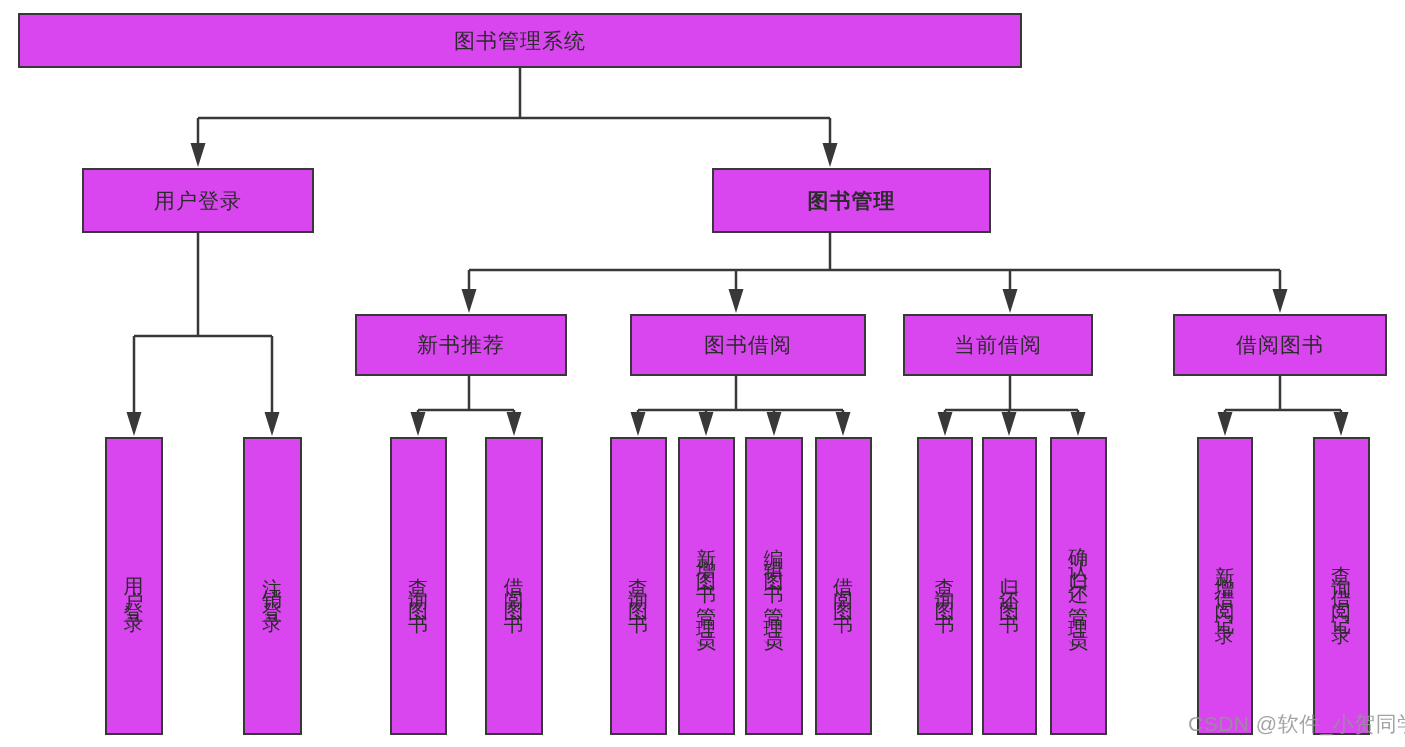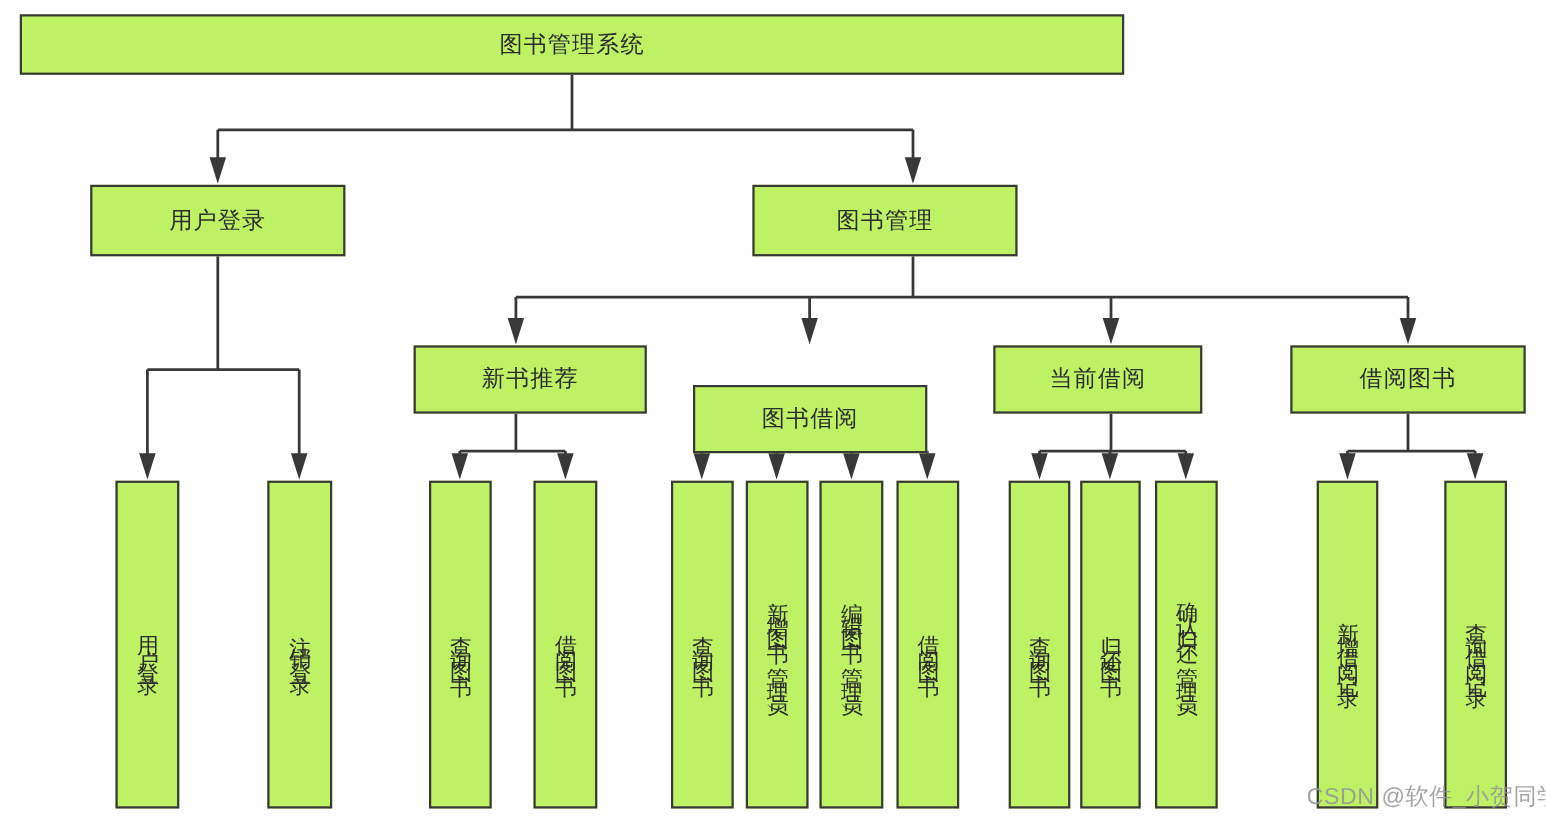--- a/index.html
+++ b/index.html
@@ -13,21 +13,21 @@
   }
   .connector-layer {
     position: absolute;
     left: 0; top: 0;
     width: 1405px; height: 747px;
   }
   .node {
     position: absolute;
     box-sizing: border-box;
     border: 2.5px solid #383838;
-    background: #bef264;
+    background: #d946ef;
     color: #2b2b2b;
     display: flex;
     align-items: center;
     justify-content: center;
     text-align: center;
   }
   .h-node {
     font-size: 21px;
     letter-spacing: 1px;
     line-height: 1.2;
@@ -82,24 +82,24 @@
       <polygon points="1001.5,412 1016.5,412 1009,436"></polygon>
       <polygon points="1070.5,412 1085.5,412 1078,436"></polygon>
       <polygon points="1217.5,412 1232.5,412 1225,436"></polygon>
       <polygon points="1333.5,412 1348.5,412 1341,436"></polygon>
     </g>
   </svg>
 
   <div class="node h-node" style="left:18px; top:13px; width:1004px; height:55px;">图书管理系统</div>
 
   <div class="node h-node" style="left:82px; top:168px; width:232px; height:65px;">用户登录</div>
-  <div class="node h-node" style="left:684px; top:168px; width:241px; height:65px;">图书管理</div>
+  <div class="node h-node" style="left:712px; top:168px; width:279px; height:65px;font-weight:bold;">图书管理</div>
 
-  <div class="node h-node" style="left:376px; top:314px; width:212px; height:62px;">新书推荐</div>
-  <div class="node h-node" style="left:630px; top:314px; width:213px; height:62px;margin-top:36px;">图书借阅</div>
+  <div class="node h-node" style="left:355px; top:314px; width:212px; height:62px;">新书推荐</div>
+  <div class="node h-node" style="left:630px; top:314px; width:236px; height:62px;">图书借阅</div>
   <div class="node h-node" style="left:903px; top:314px; width:190px; height:62px;">当前借阅</div>
   <div class="node h-node" style="left:1173px; top:314px; width:214px; height:62px;">借阅图书</div>
 
   <div class="node v-node" style="left:105px; top:437px; width:58px; height:298px;">用户登录</div>
   <div class="node v-node" style="left:243px; top:437px; width:59px; height:298px;">注销登录</div>
 
   <div class="node v-node" style="left:390px; top:437px; width:57px; height:298px;">查询图书</div>
   <div class="node v-node" style="left:485px; top:437px; width:58px; height:298px;">借阅图书</div>
 
   <div class="node v-node" style="left:610px; top:437px; width:57px; height:298px;">查询图书</div>

